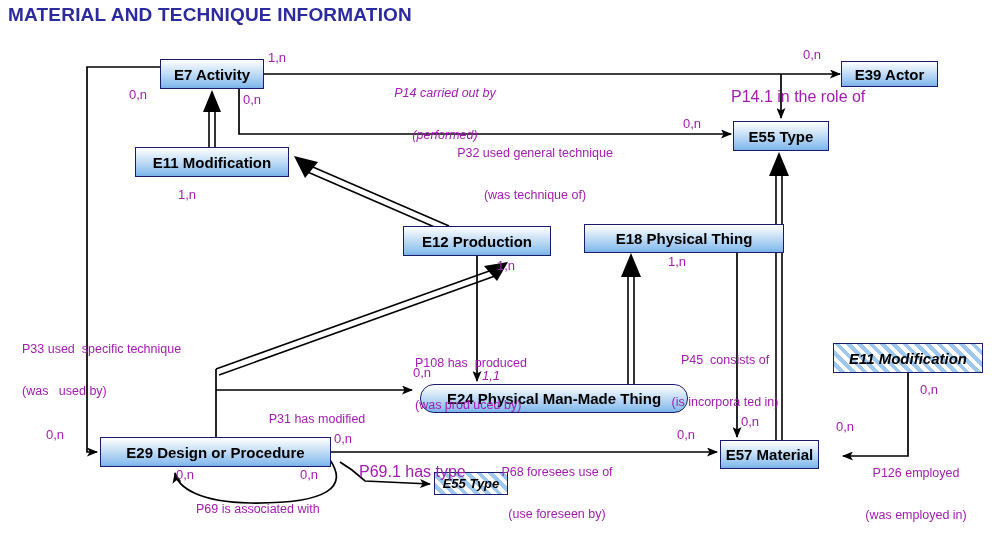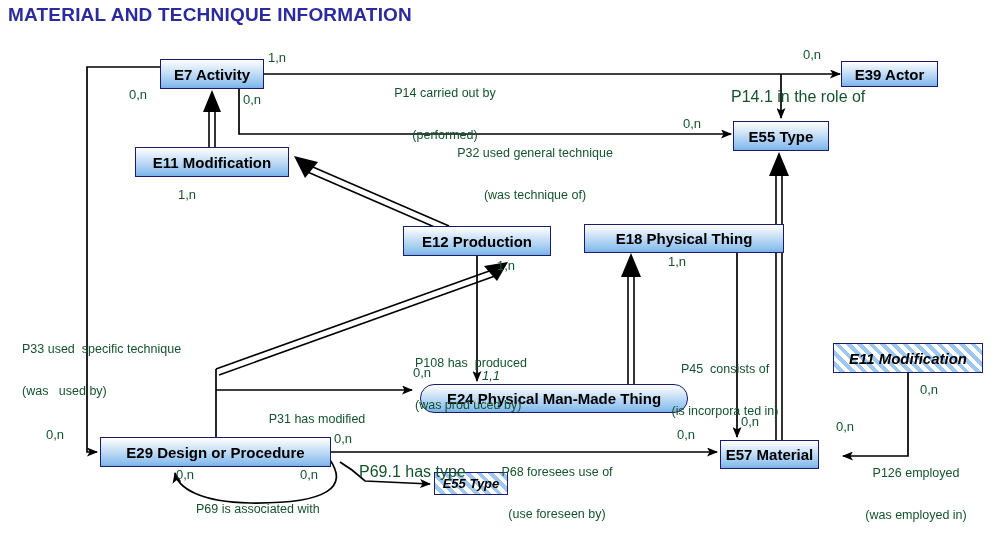--- a/index.html
+++ b/index.html
@@ -21,21 +21,21 @@
   }
   .ent-box.hatched{
     background:
       repeating-linear-gradient(45deg,
         #ffffff 0px,#ffffff 4px,
         #9ec8ef 4px,#9ec8ef 8px);
     font-style:italic;font-weight:bold;
   }
   .ent-box.hatched.small{font-size:13px;}
   .lbl{
-    position:absolute;font-size:12.5px;color:#14532d;white-space:pre;
+    position:absolute;font-size:12.5px;color:#a21caf;white-space:pre;
     line-height:1.12;
   }
   .lbl.c{text-align:center;}
   .lbl.card{font-size:13px;}
   .lbl.small{font-size:16px;}
 </style>
 </head>
 <body>
 
 <div id="page-title">MATERIAL AND TECHNIQUE INFORMATION</div>
@@ -133,21 +133,21 @@
 <div class="ent-box" style="left:720px;top:440px;width:99px;height:29px;">
   <span>E57 Material</span>
 </div>
 <div class="ent-box hatched" style="left:833px;top:343px;width:150px;height:30px;">
   <span>E11 Modification</span>
 </div>
 <div class="ent-box hatched small" style="left:434px;top:472px;width:74px;height:23px;">
   <span>E55 Type</span>
 </div>
 
-<div class="lbl c" style="left:330px;top:58px;width:230px;">
+<div class="lbl c" style="left:330px;top:58px;width:230px;font-style:italic;">
   <div>P14 carried out by</div>
   <div>(performed)</div>
 </div>
 
 <div class="lbl small" style="left:731px;top:88px;">P14.1 in the role of</div>
 
 <div class="lbl c" style="left:420px;top:118px;width:230px;">
   <div>P32 used general technique</div>
   <div>(was technique of)</div>
 </div>
@@ -155,21 +155,21 @@
 <div class="lbl" style="left:22px;top:314px;">
   <div>P33 used  specific technique</div>
   <div>(was   used by)</div>
 </div>
 
 <div class="lbl" style="left:415px;top:328px;">
   <div>P108 has  produced</div>
   <div>(was prod uced by)</div>
 </div>
 
-<div class="lbl c" style="left:630px;top:334px;width:190px;text-align:center;">
+<div class="lbl c" style="left:630px;top:325px;width:190px;text-align:center;">
   <div>P45  consists of</div>
   <div>(is incorpora ted in)</div>
 </div>
 
 <div class="lbl c" style="left:222px;top:384px;width:190px;">
   <div>P31 has modified</div>
 </div>
 
 <div class="lbl c" style="left:452px;top:437px;width:210px;">
   <div>P68 foresees use of</div>

